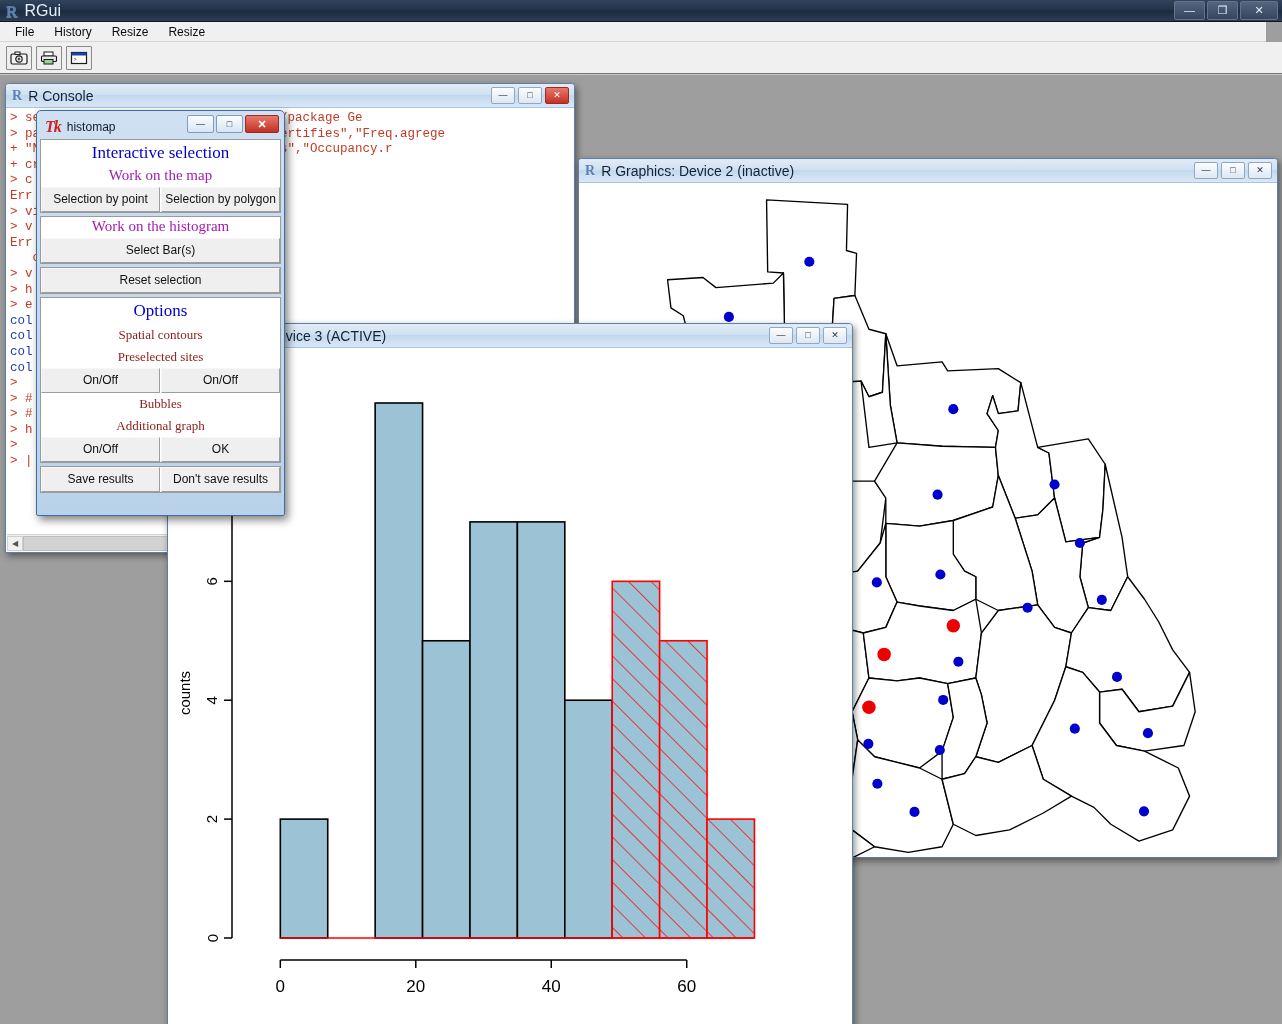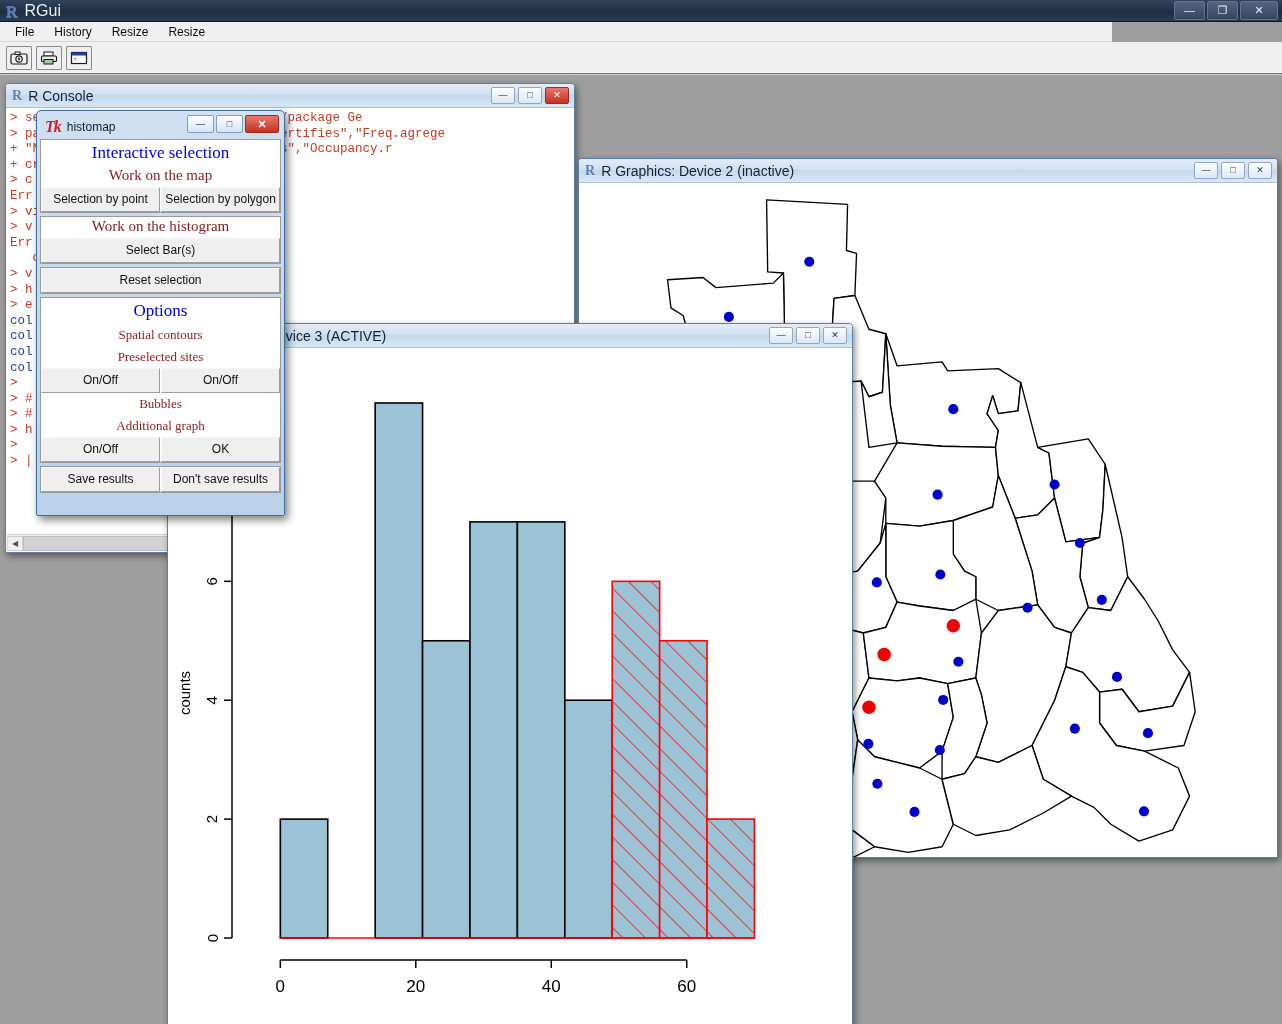--- a/index.html
+++ b/index.html
@@ -31,21 +31,21 @@
   .wbtn-dark {
     width:31px; height:19px;
     background:linear-gradient(to bottom,#53657f,#35475f);
     border:1px solid #64748b; border-radius:2px;
     display:flex; align-items:center; justify-content:center;
     color:#e6ecf4; font-size:11px; line-height:1;
   }
   .wbtn-dark.close { width:38px; }
 
   #rgui-menubar {
-    position:absolute; left:0; top:22px; width:1112px; height:20px;
+    position:absolute; left:0; top:22px; width:1266px; height:20px;
     background:#f0f0f0; border-bottom:1px solid #d5d5d5;
     display:flex; align-items:center; padding-left:6px; gap:2px;
   }
   .menu-item {
     font-size:12px; color:#0b0b0b; padding:2px 9px; line-height:14px;
   }
   #rgui-toolbar {
     position:absolute; left:0; top:42px; width:1282px; height:33px;
     background:#f0f0f0; border-bottom:2px groove #c8c8c8;
     display:flex; align-items:center; padding-left:6px; gap:4px;
@@ -154,21 +154,21 @@
     background:#ffffff; border:1px solid #9a9a9a;
     margin-bottom:3px;
   }
   .tk-head-blue {
     font-family:"Liberation Serif", serif;
     color:#0000cd; font-size:17px; text-align:center;
     padding:3px 0 4px 0; line-height:19px;
   }
   .tk-head-red {
     font-family:"Liberation Serif", serif;
-    color:#7f1d1d; font-size:15px; text-align:center;
+    color:#a21caf; font-size:15px; text-align:center;
     padding:1px 0 3px 0; line-height:17px;
   }
   .tk-label-row { display:flex;flex-direction:column; }
   .tk-label-row > div {
     flex:1; font-family:"Liberation Serif", serif;
     color:#8b1a1a; font-size:13px; text-align:center;
     padding:3px 0 4px 0; line-height:15px;
   }
   .tk-btn-row { display:flex; gap:1px; background:#ffffff; }
   .tk-btn {

